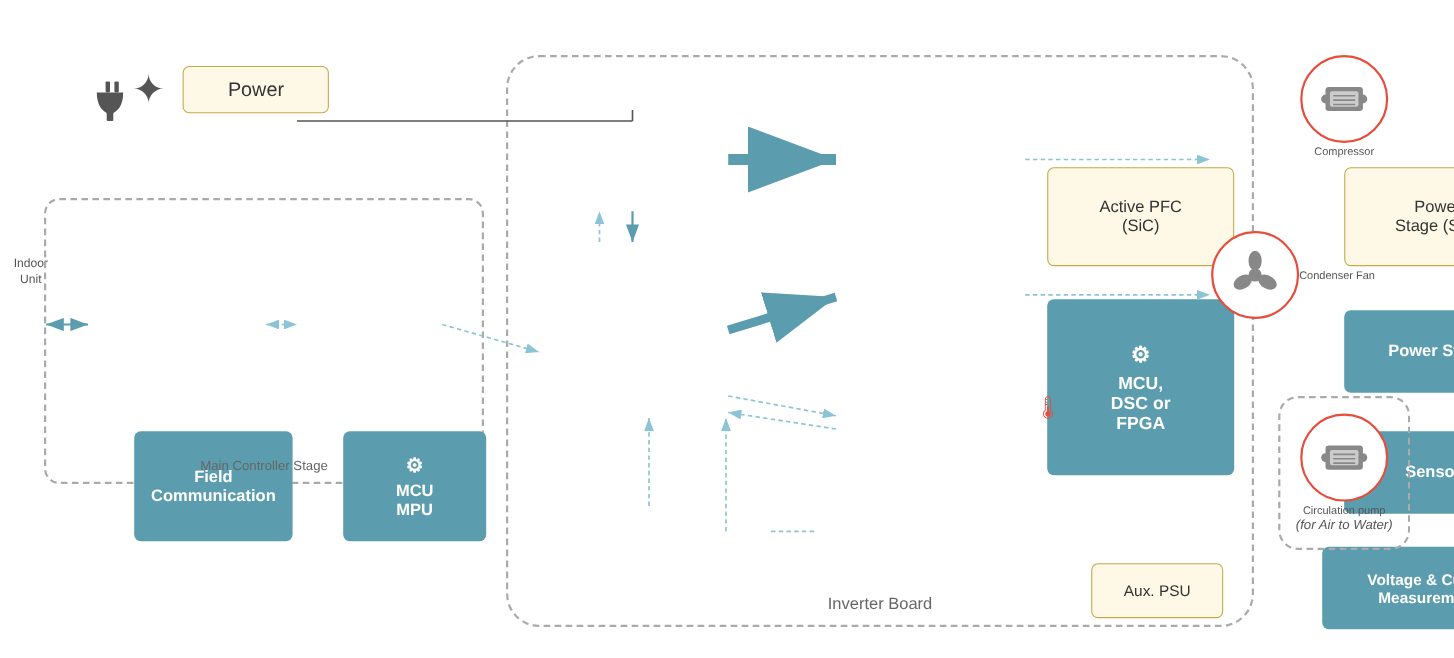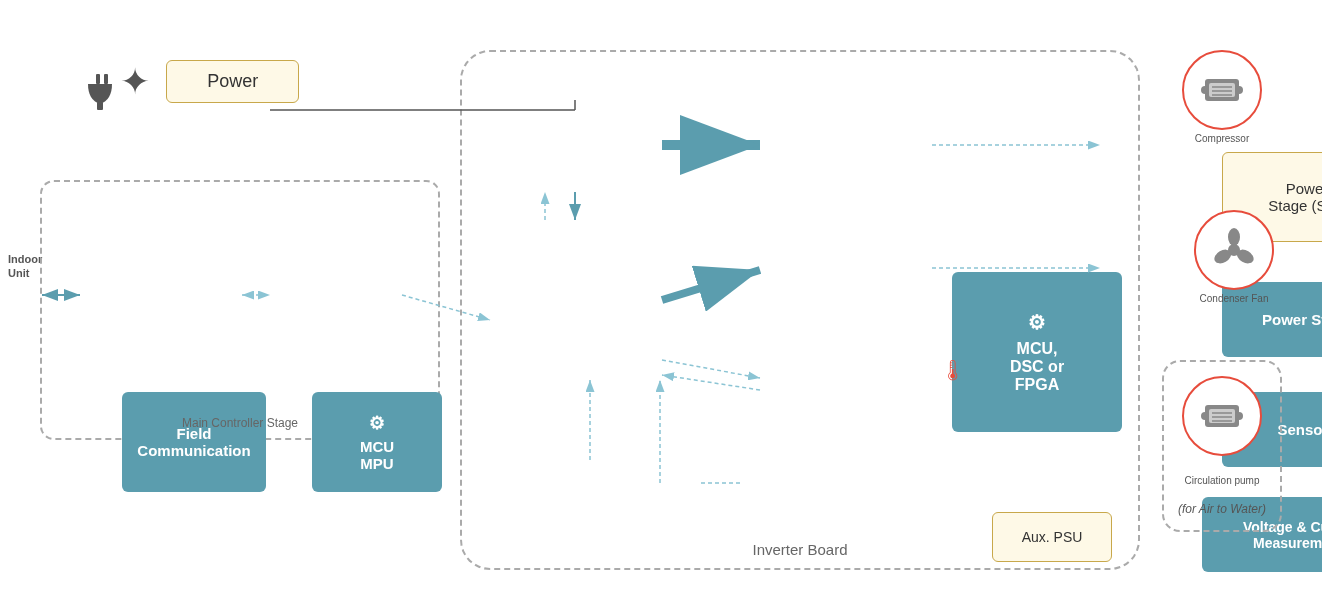--- a/index.html
+++ b/index.html
@@ -54,29 +54,28 @@
       left: 50%;
       transform: translateX(-50%);
       font-size: 12px;
       color: #666;
       white-space: nowrap;
     }
 
     
     .indoor-unit-label {
       position: absolute;
-      top: 252px;
+      top: 233px;
       left: 8px;
       font-size: 11px;
       color: #555;
       writing-mode: horizontal-tb;
       width: 40px;
       line-height: 1.3;
-      text-align: left;
-      font-weight: bold;
+      text-align: center;
     }
 
     
     .field-comm-box {
       position: absolute;
       top: 210px;
       left: 80px;
       width: 144px;
       height: 100px;
       background: #5b9dae;
@@ -304,44 +303,43 @@
       position: absolute;
       top: 50px;
       right: 60px;
       display: flex;
       flex-direction: column;
       align-items: center;
     }
     .condenser-section {
       position: absolute;
       top: 210px;
-      right: 48px;
-      display: flex;
-      flex-direction: column;
+      right: 72px;
+      display: flex;
+      flex-direction: row;
       align-items: center;
     }
 
     
     .circulation-section {
       position: absolute;
       top: 360px;
       right: 20px;
       width: 160px;
       display: flex;
       flex-direction: column;
       align-items: center;
     }
     .circulation-dashed-box {
       border: 2px dashed #aaa;
       border-radius: 18px;
       padding: 14px;
       display: flex;
       flex-direction: column;
       align-items: center;
-      gap: 16px;
     }
 
     
     .thermo-icon {
       position: absolute;
       top: 358px;
       left: 940px;
       font-size: 20px;
       color: #e74c3c;
     }
@@ -366,20 +364,23 @@
 
     <div class="mcu-mpu-box">
       <span class="chip-icon">⚙</span>
       <span>MCU<br>MPU</span>
     </div>
     <div class="board-label">Main Controller Stage</div>
   </div>
 
   <div class="inverter-board">
 
+    <div class="active-pfc-box">
+      <span>Active PFC<br>(SiC)</span>
+    </div>
 
     <div class="power-stage-sic-box">
       <span>Power<br>Stage (SiC)</span>
     </div>
 
     <div class="mcu-dsc-box">
       <span style="font-size:20px; margin-bottom:6px;">⚙</span>
       <span>MCU,<br>DSC or<br>FPGA</span>
     </div>
 

